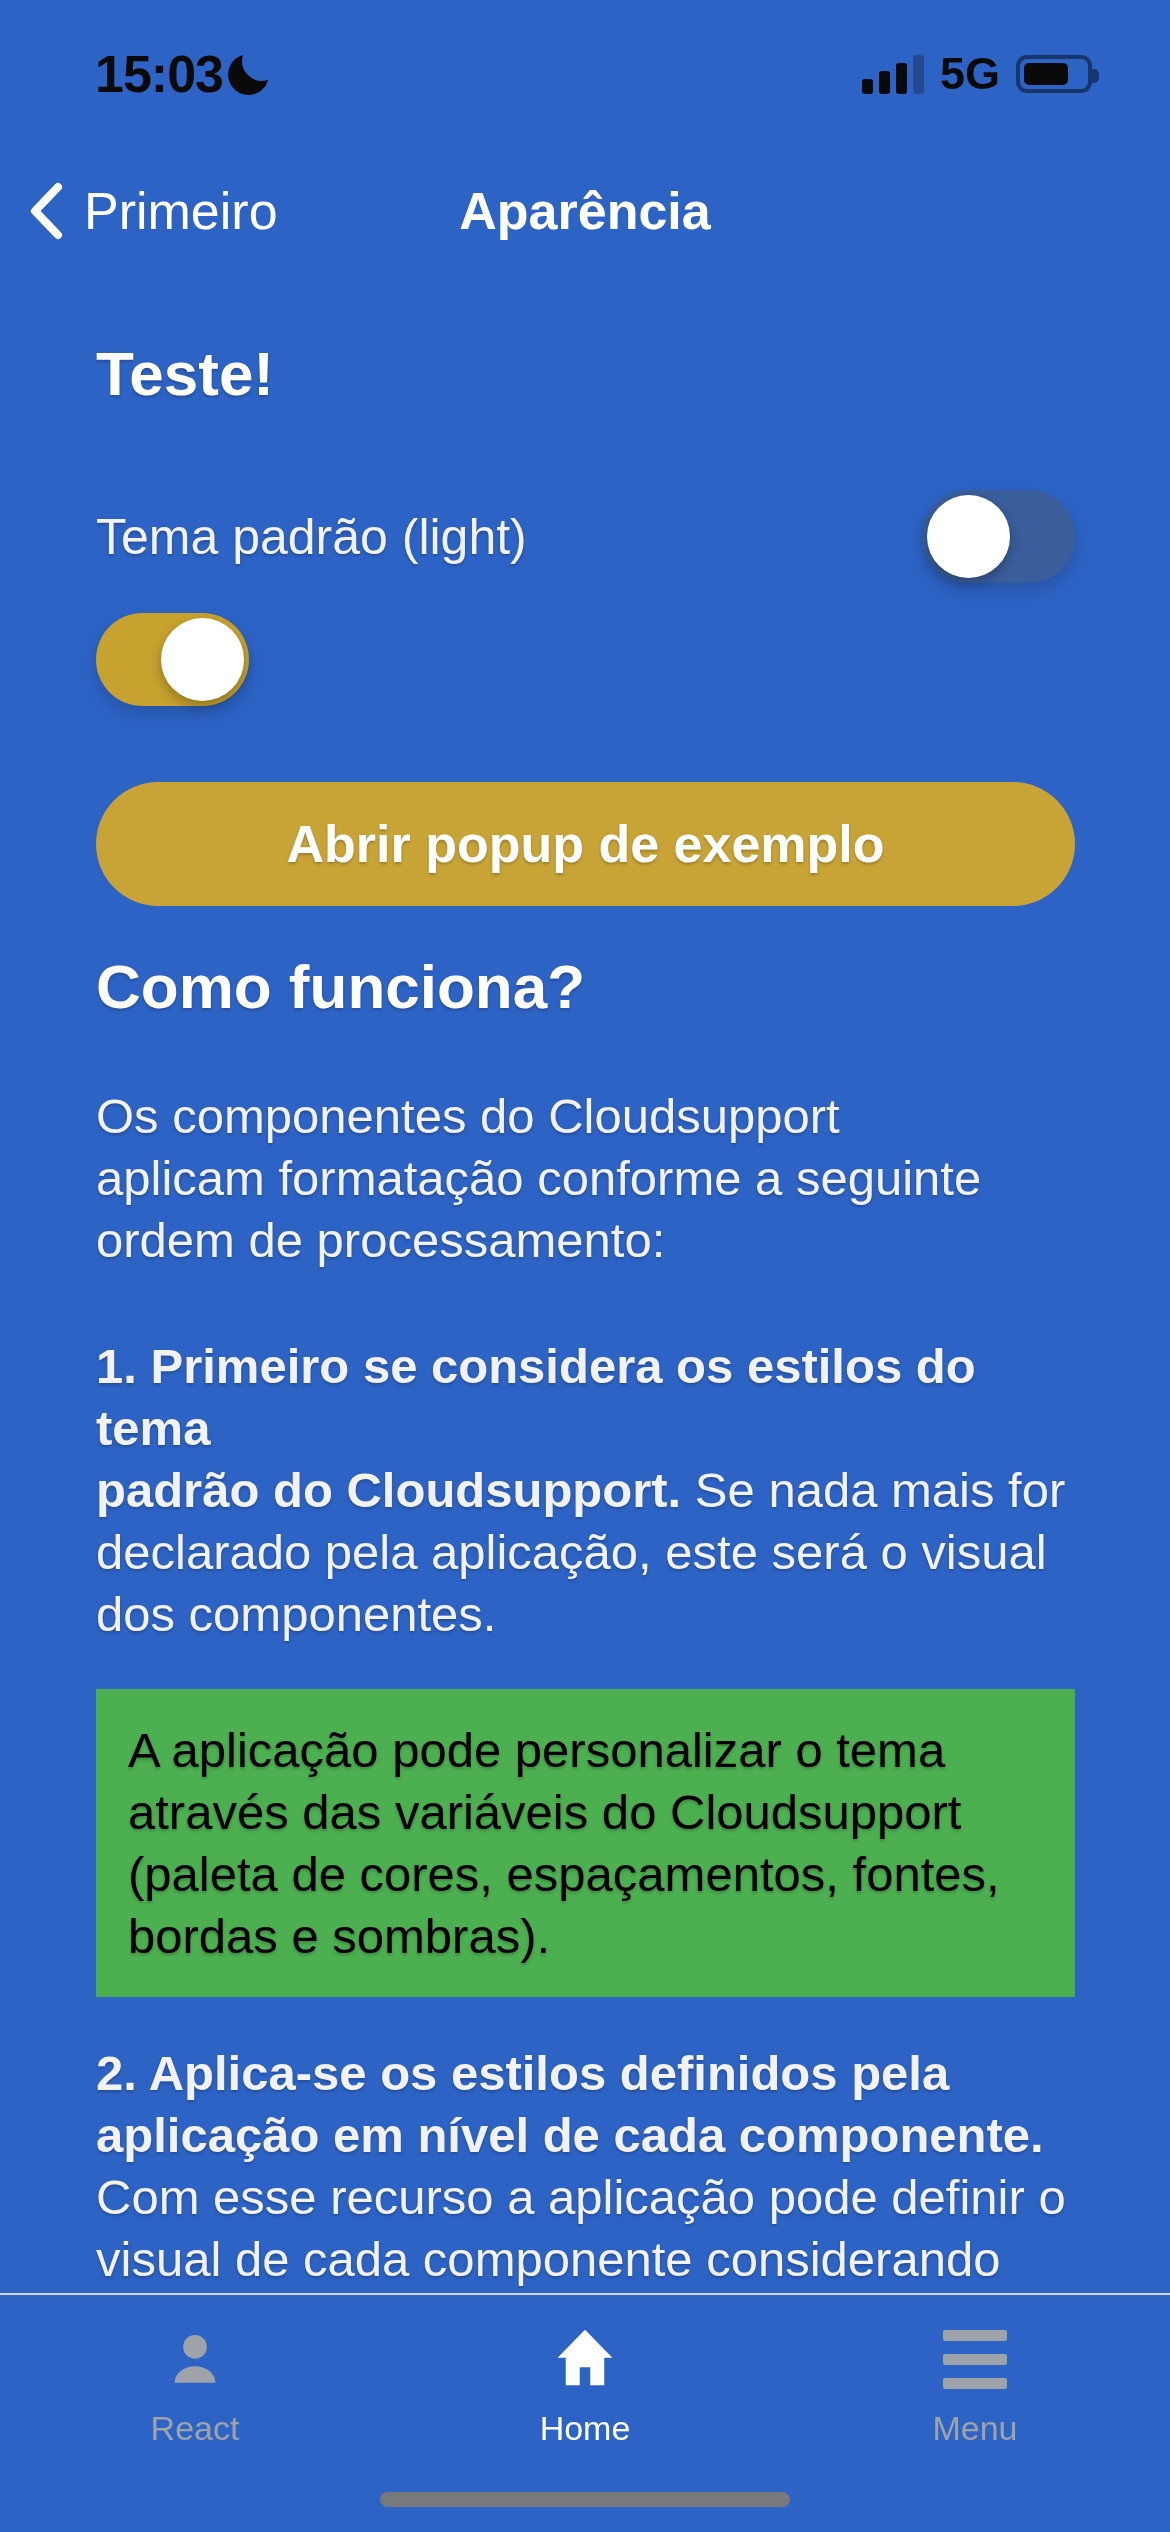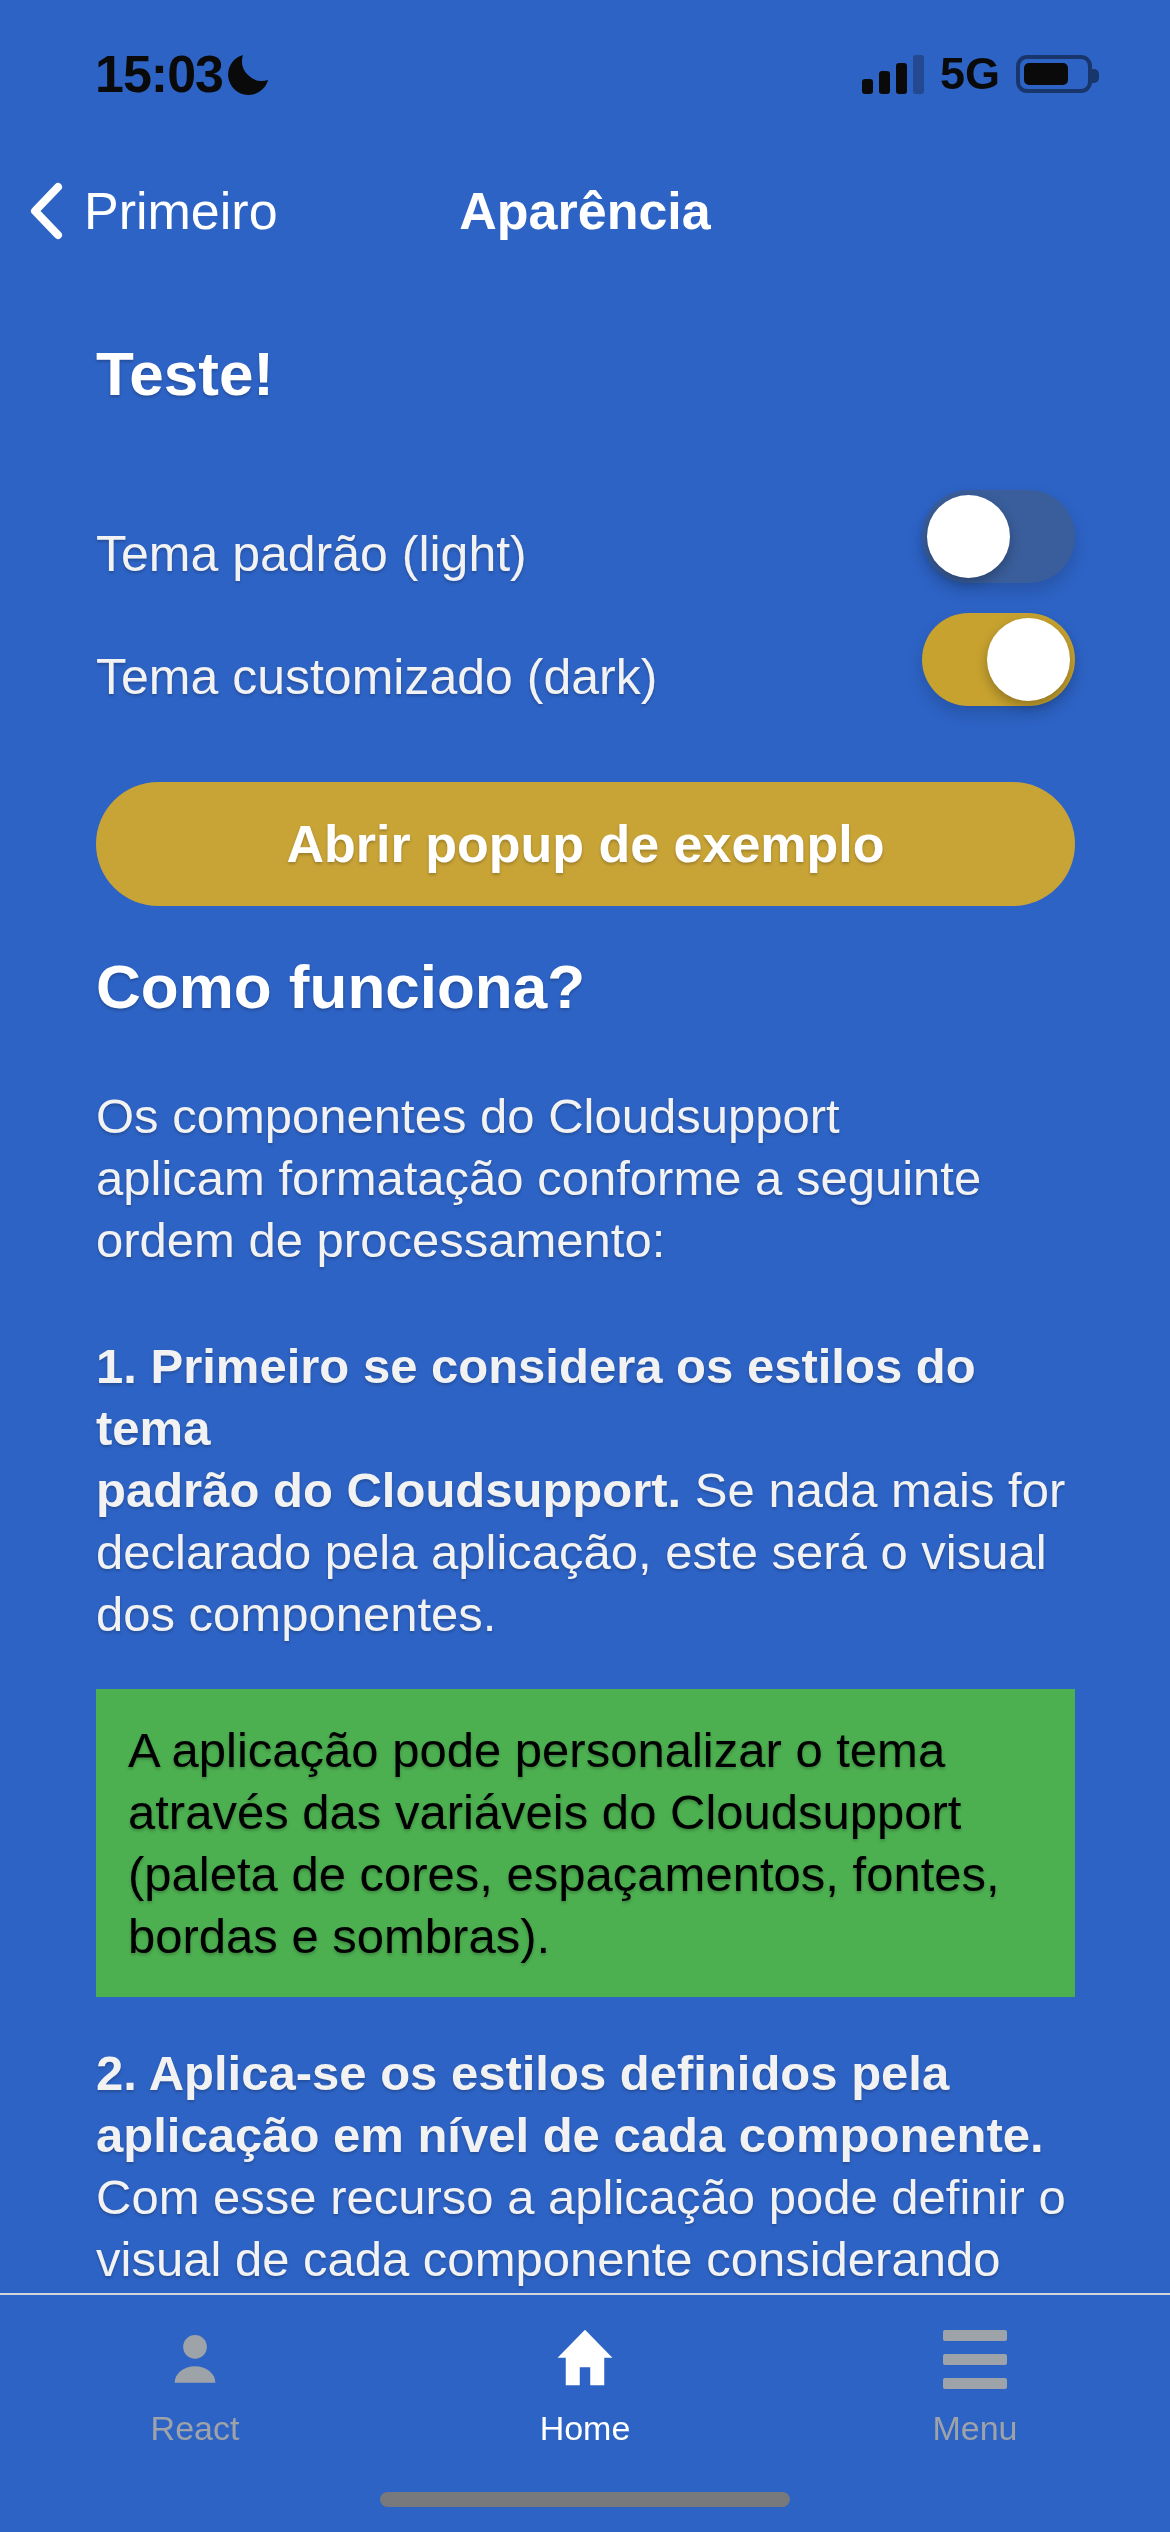--- a/index.html
+++ b/index.html
@@ -39,21 +39,21 @@
   .battery-nub{position:absolute;right:-11px;top:10px;width:7px;height:14px;background:rgba(0,0,0,0.45);border-radius:0 5px 5px 0;}
   
   .nav-bar{position:absolute;top:168px;left:0;right:0;height:86px;color:var(--text-primary);}
   .back{position:absolute;left:28px;top:0;height:86px;display:flex;align-items:center;gap:20px;cursor:pointer;}
   .back-label{font-size:52px;font-weight:400;}
   .nav-title{position:absolute;left:0;right:0;top:0;height:86px;display:flex;align-items:center;justify-content:center;font-size:52px;font-weight:700;pointer-events:none;}
   
   .content{position:absolute;top:338px;left:96px;width:979px;color:var(--text-body);
     text-shadow:0 2px 3px rgba(0,0,0,0.22);}
   h1,h2{font-size:62px;line-height:72px;font-weight:700;color:var(--text-primary);}
-  .toggle-row{display:flex;align-items:flex-end;justify-content:space-between;}
+  .toggle-row{display:flex;align-items:center;justify-content:space-between;}
   .row-1{margin-top:80px;}
   .row-2{margin-top:30px;}
   .toggle-label{font-size:50px;color:var(--text-body);}
   .toggle{position:relative;width:153px;height:93px;border-radius:47px;flex:0 0 auto;cursor:pointer;box-shadow:0 8px 16px rgba(0,0,0,0.15);}
   .toggle.off{background:var(--toggle-off-track);}
   .toggle.on{background:var(--toggle-on-track);}
   .knob{position:absolute;top:5px;width:83px;height:83px;border-radius:50%;background:#fff;box-shadow:0 5px 12px rgba(0,0,0,0.28);}
   .toggle.off .knob{left:5px;}
   .toggle.on .knob{right:5px;}
   .primary-button{margin-top:76px;width:100%;height:124px;border:none;border-radius:62px;
@@ -120,21 +120,20 @@
     <h1>Teste!</h1>
 
     <div class="toggle-row row-1">
       <span class="toggle-label">Tema padrão (light)</span>
       <div class="toggle off">
         <div class="knob"></div>
       </div>
     </div>
 
     <div class="toggle-row row-2">
-      <span class="toggle-label">Tema customizado (dark)</span>
       <div class="toggle on">
         <div class="knob"></div>
       </div>
     </div>
 
     <button class="primary-button">Abrir popup de exemplo</button>
 
     <h2>Como funciona?</h2>
 
     <p class="para">Os componentes do Cloudsupport

